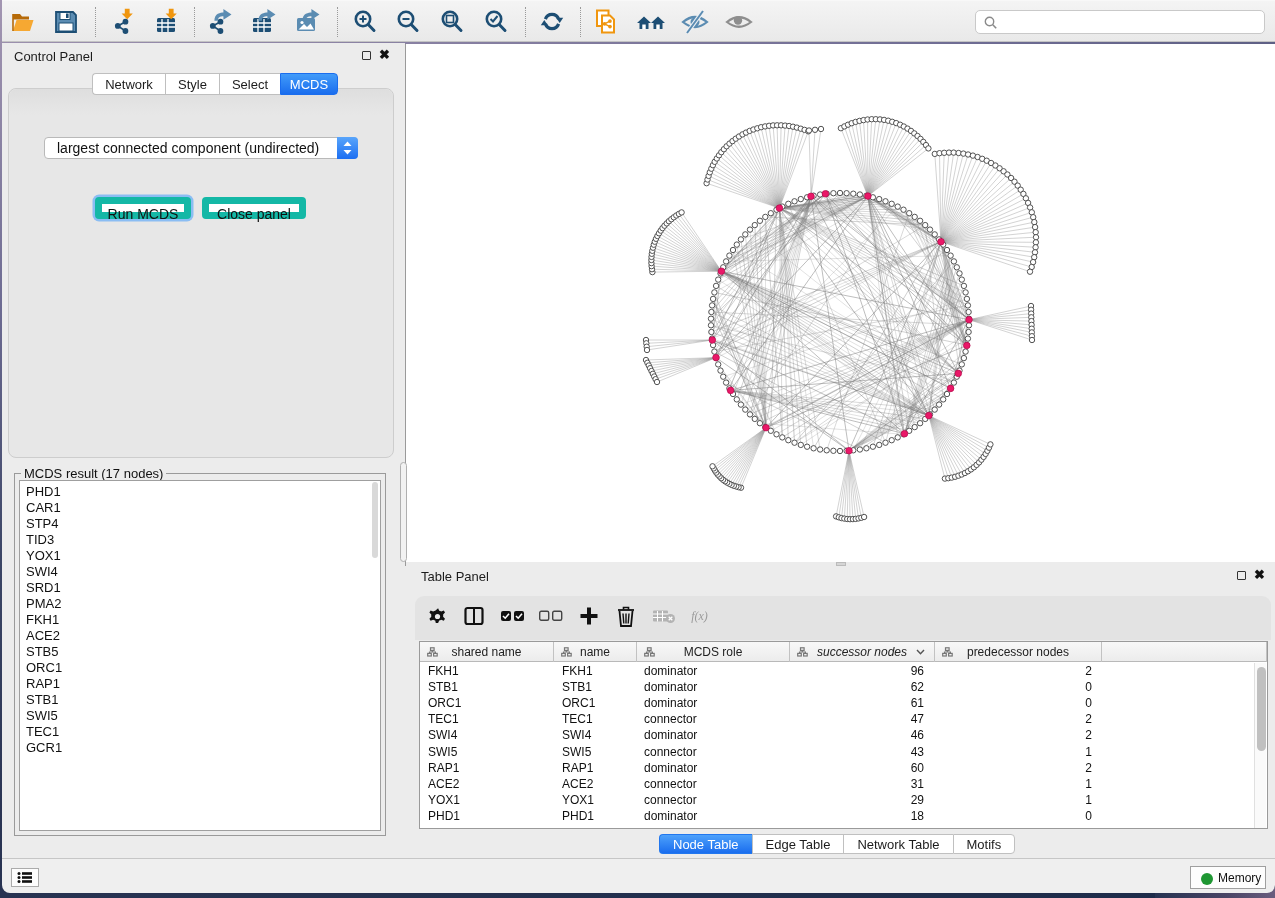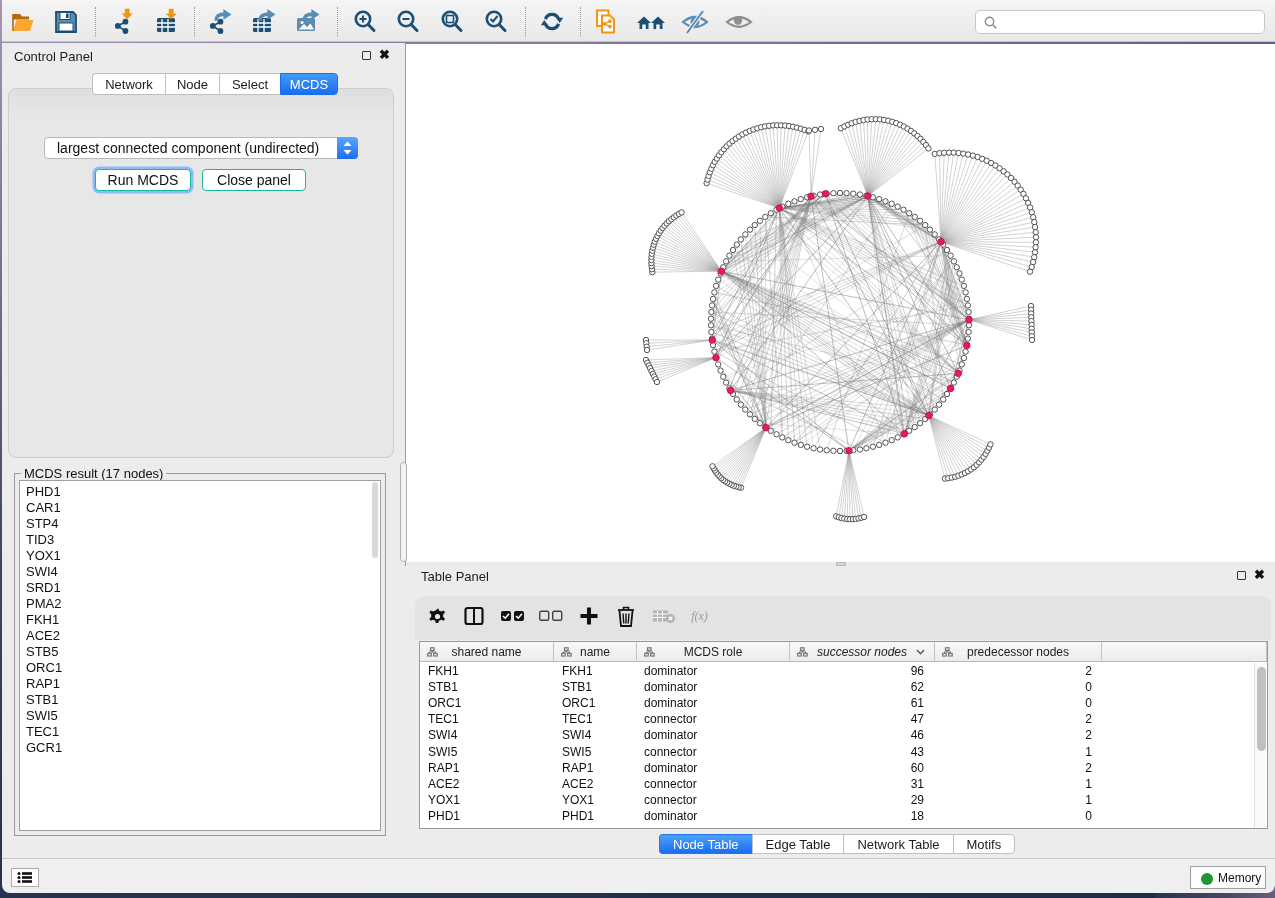--- a/index.html
+++ b/index.html
@@ -30,22 +30,22 @@
 .cp-inner { position:absolute; left:6px; top:45px; width:386px; height:370px;
   background:#e7e7e7; border:1px solid #cdcdcd; border-radius:8px; }
 .cp-inner::before { content:""; position:absolute; left:0; top:0; right:0; height:26px;
   background:linear-gradient(#dedede,#e7e7e7); border-radius:8px 8px 0 0; }
 .opt-label { position:absolute; left:0; width:100%; top:70px; text-align:center; font-size:14px; color:#111; }
 .dropdown { position:absolute; left:42px; top:94px; width:314px; height:22px; background:#fff;
   border:1px solid #b9b9b9; border-radius:4px; font-size:14px; color:#111; line-height:20px; padding-left:12px; }
 .dd-btn { position:absolute; right:-1px; top:-1px; width:21px; height:22px; border-radius:0 4px 4px 0;
   background:linear-gradient(#59a5fb,#1c6ef2); }
 .btnrow { position:absolute; left:0; top:126px; width:100%; }
-.cbtn { position:absolute; height:22px; background:#fff; border:1px solid #14b8a6; border-radius:4px;
-  font-size:14px; color:#111; text-align:center; line-height:20px; }
+.cbtn { position:absolute; height:22px; background:#fff; border:7px solid #14b8a6; border-radius:4px;
+  font-size:14px; color:#111; text-align:center; line-height:20px;margin-top:28px; }
 .focusring { box-shadow:0 0 0 2.5px #8bbdf3; }
 .mcds-box { position:absolute; left:12px; top:430px; width:372px; height:363px; border:1px solid #9a9a9a; }
 .mcds-legend { position:absolute; left:6px; top:-8px; background:#ececec; padding:0 3px; font-size:13px; color:#111; }
 .mcds-list { position:absolute; left:4px; top:6px; width:362px; height:351px; background:#fff;
   border:1px solid #9f9f9f; font-size:13px; color:#111; line-height:16px; padding:3px 0 0 6px; }
 .mcds-scroll { position:absolute; right:2px; top:1px; width:6px; height:76px; background:#d9d9d9; border-radius:3px;}
 
 
 .vsplit { position:absolute; left:397px; top:43px; width:8px; height:815px; background:#ececec; }
 
@@ -260,21 +260,21 @@
     </div>
 </div>
 
 <div class="cpanel">
   <div class="cp-title">Control Panel</div>
   <div class="cp-sq"></div>
     <div class="cp-x">✖</div>
   <div class="cp-inner"></div>
   <div class="tabs">
     <div class="tab" style="width:73px">Network</div>
-      <div class="tab" style="width:54px">Node</div>
+      <div class="tab" style="width:54px">Style</div>
       <div class="tab" style="width:61px">Select</div>
       <div class="tab sel" style="width:58px">MCDS</div>
   </div>
   <div class="dropdown">largest connected component (undirected)
     <div class="dd-btn"><svg width="21" height="22" viewBox="0 0 21 22">
           <path d="M6.5 9 L10.5 4.5 L14.5 9Z" fill="#fff"></path>
           <path d="M6.5 13 L10.5 17.5 L14.5 13Z" fill="#fff"></path>
         </svg></div>
   </div>
   <div class="btnrow">

